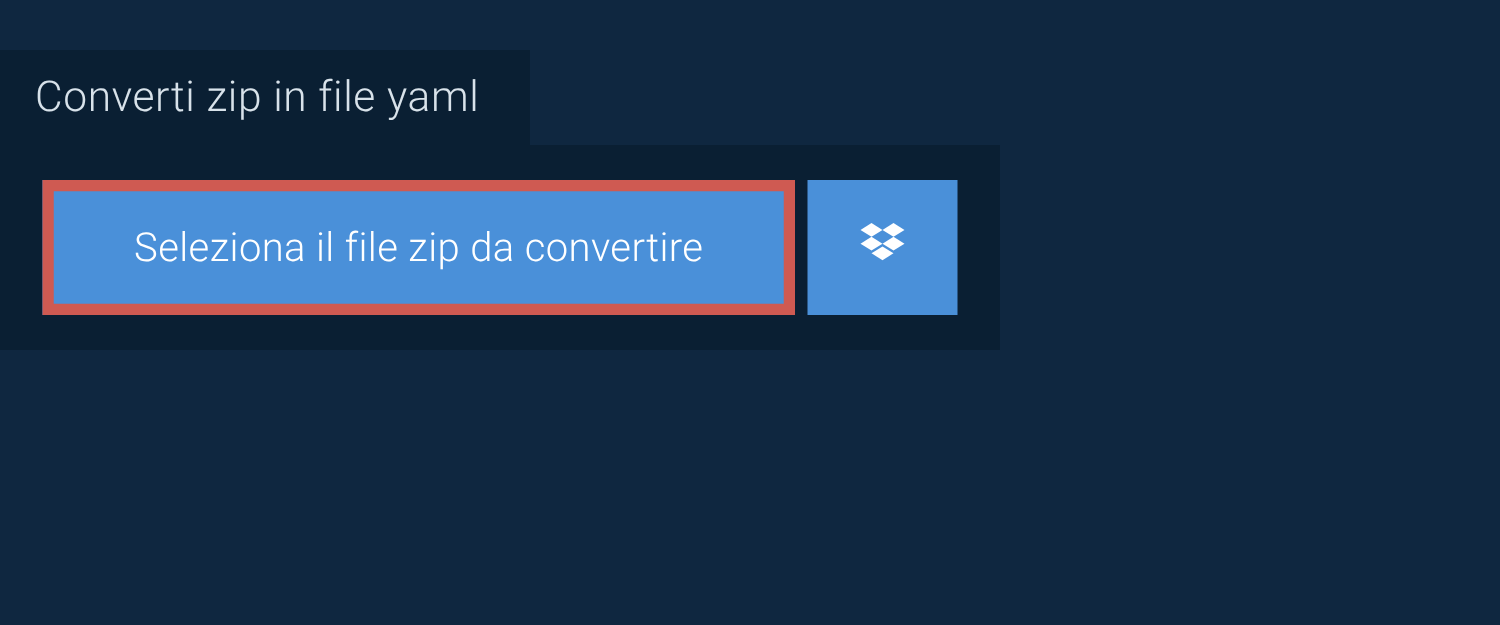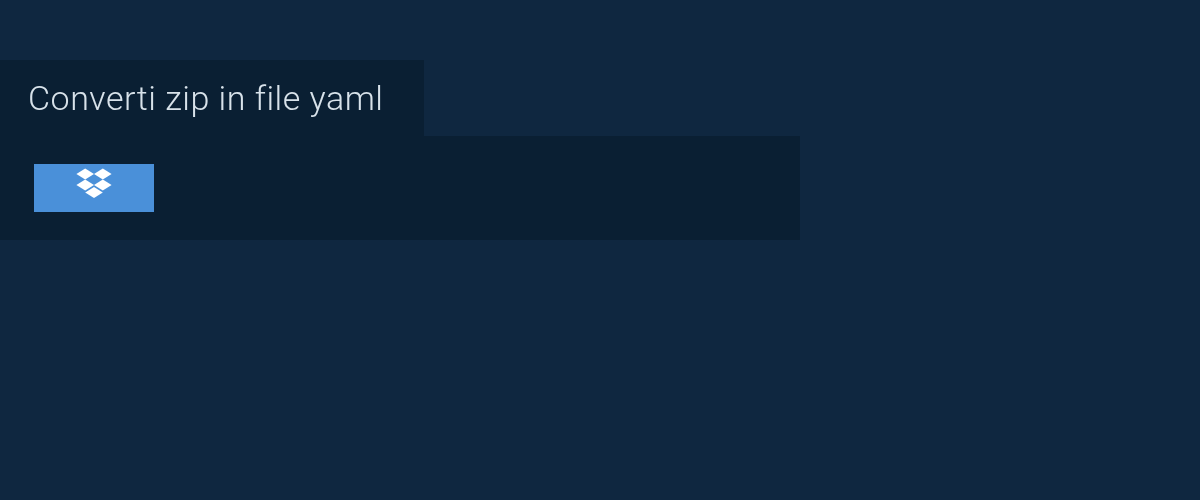--- a/index.html
+++ b/index.html
@@ -10,21 +10,21 @@
     body {
       width: 1200px;
       height: 500px;
       background: #0f2740;
       font-family: -apple-system, BlinkMacSystemFont, "Segoe UI", Roboto, "Helvetica Neue", Arial, sans-serif;
       overflow: hidden;
     }
     .tab-bar {
       display: flex;
       align-items: center;
-      padding-top: 60px;
+      padding-top: 40px;
     }
     .tab {
       background: #0a1f33;
       padding: 18px 40px 18px 28px;
       font-size: 34px;
       font-weight: 300;
       color: #d8e2ea;
       letter-spacing: 0.5px;
     }
     .panel {
@@ -66,20 +66,23 @@
 <body>
 
 <div class="tab-bar">
   <div class="tab">
     <span>Converti zip in file yaml</span>
   </div>
 </div>
 
 <div class="panel">
   <div class="button-row">
+    <div class="select-button">
+      <span>Seleziona il file zip da convertire</span>
+    </div>
     <div class="dropbox-button">
       <span>
         <svg viewBox="0 0 40 40">
           <path d="M12 4 L20 9 L12 14 L4 9 Z"></path>
           <path d="M28 4 L36 9 L28 14 L20 9 Z"></path>
           <path d="M4 19 L12 14 L20 19 L12 24 Z"></path>
           <path d="M20 19 L28 14 L36 19 L28 24 Z"></path>
           <path d="M12 26 L20 21 L28 26 L20 31 Z"></path>
         </svg>
       </span>

